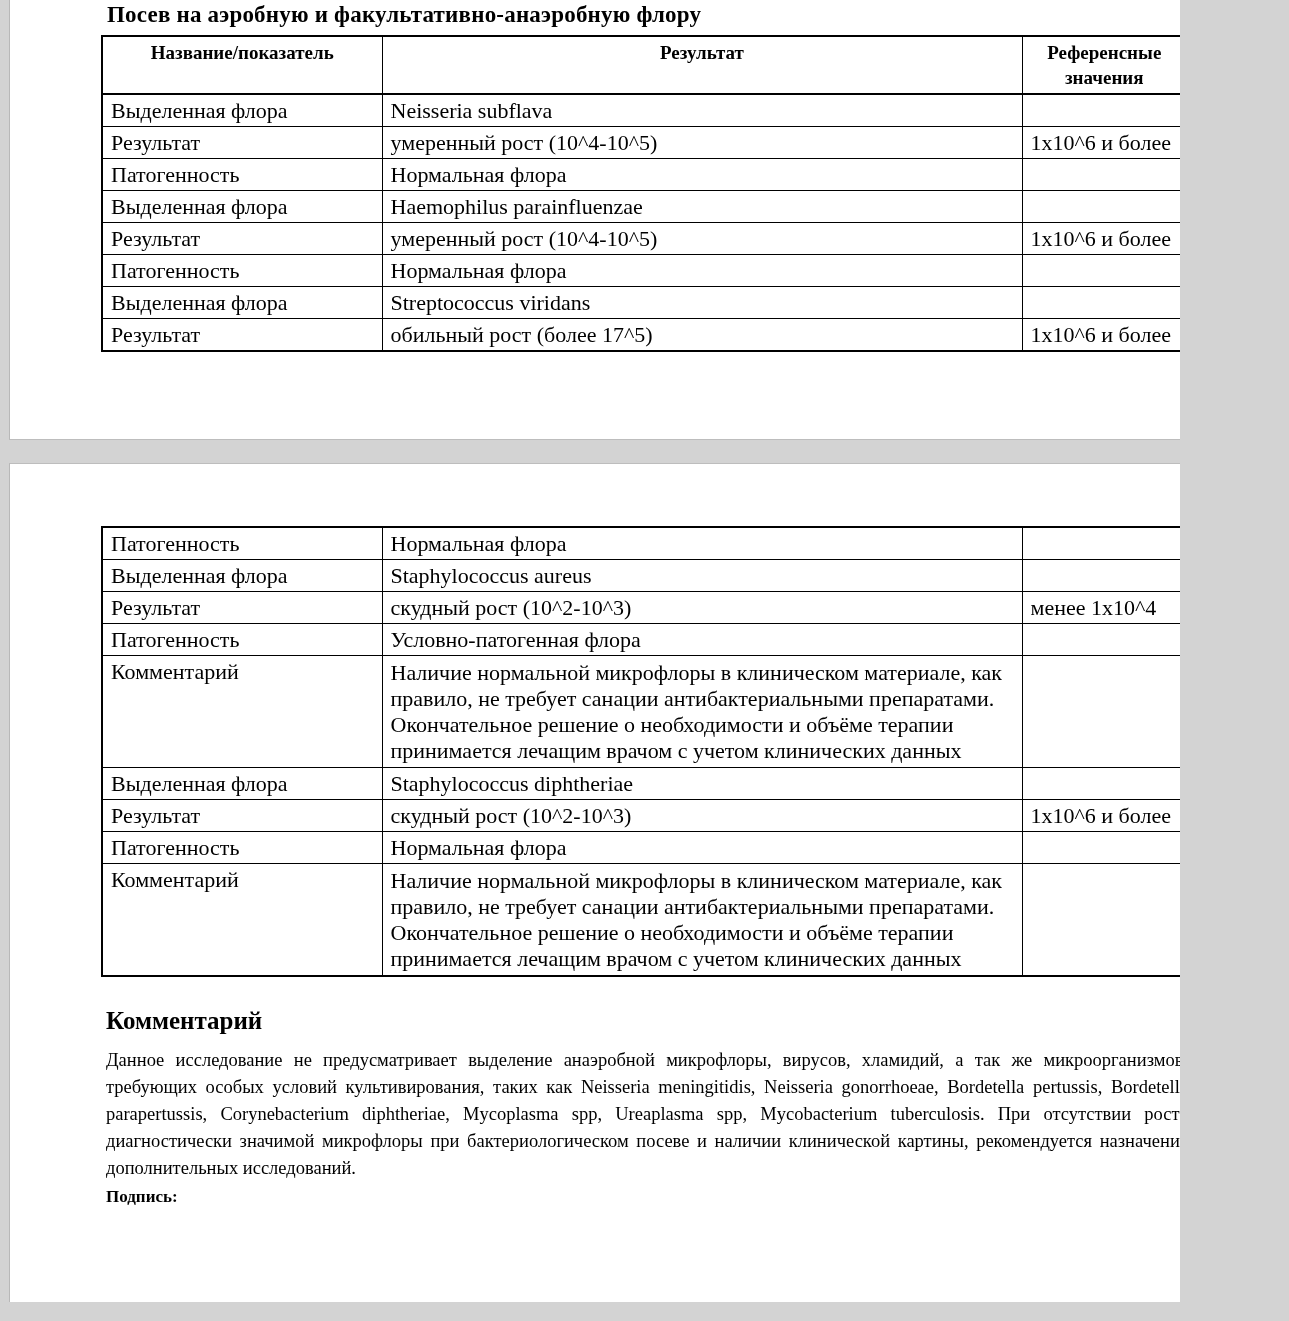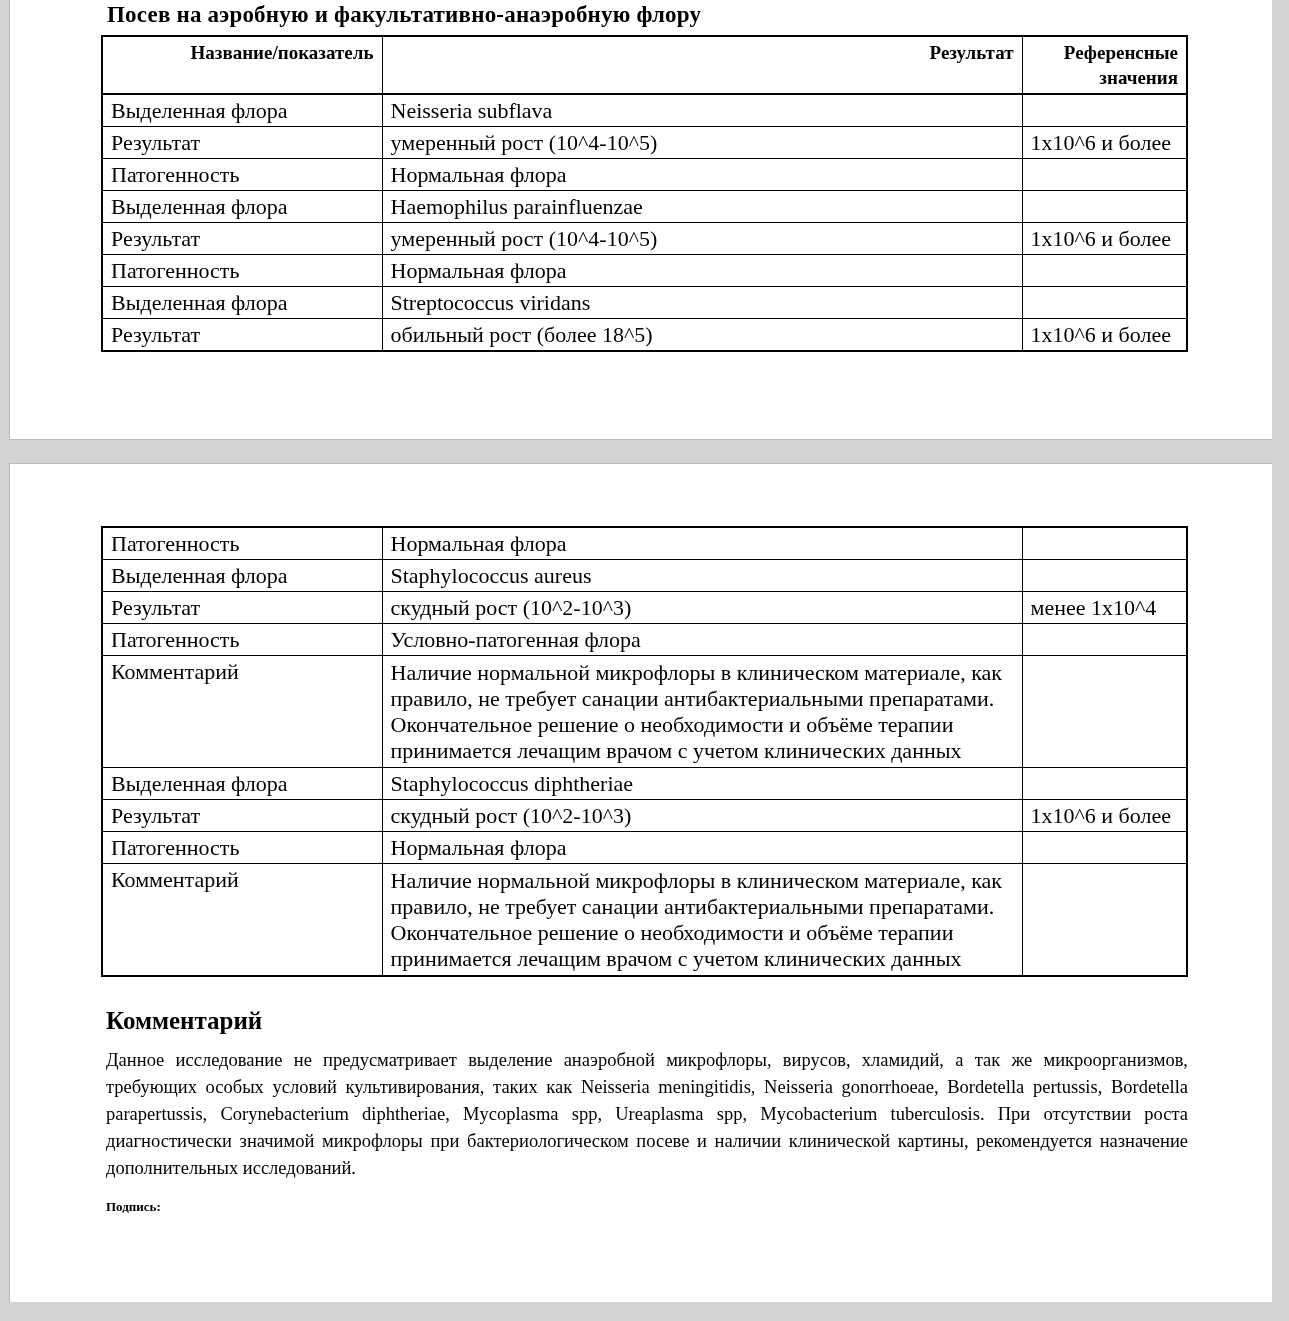--- a/index.html
+++ b/index.html
@@ -3,21 +3,21 @@
 <meta charset="utf-8">
 <style>
   html, body {
     margin: 0;
     padding: 0;
     background: #d3d3d3;
     font-family: "Liberation Serif", serif;
     color: #000;
   }
   .viewport {
-    width: 1272px;
+    width: 1180px;
     height: 1321px;
     background: #d3d3d3;
     overflow: hidden;
     position: relative;
   }
   .page {
     background: #ffffff;
     margin-left: 9px;
     width: 1270px;
     box-sizing: border-box;
@@ -51,21 +51,21 @@
     border: 2px solid #000;
   }
   table.rtable col.c1 { width: 280px; }
   table.rtable col.c2 { width: 640px; }
   table.rtable col.c3 { width: 165px; }
   table.rtable th {
     border: 1px solid #000;
     border-bottom: 2px solid #000;
     font-size: 19px;
     font-weight: bold;
-    text-align: right;
+    text-align: center;
     vertical-align: top;
     padding: 3px 8px;
     line-height: 25px;
   }
   table.rtable td {
     border: 1px solid #000;
     font-size: 22px;
     vertical-align: top;
     padding: 4px 8px 3px 8px;
     line-height: 24px;
@@ -81,22 +81,22 @@
   }
   .comment-body {
     margin: 4px 0 0 96px;
     width: 1082px;
     font-size: 18.5px;
     line-height: 27px;
     text-align: justify;
   }
   .signature-row {
     display: flex;
-    margin: 12px 0 0 96px;
-    font-size: 13px;
+    margin: 2px 0 0 96px;
+    font-size: 17px;
     line-height: 26px;
     align-items: flex-end;
   }
   .signature-label {
     font-weight: bold;
     width: 258px;
     flex-shrink: 0;
   }
 </style>
 </head>
@@ -151,21 +151,21 @@
           <td>Нормальная флора</td>
           <td></td>
         </tr>
         <tr>
           <td>Выделенная флора</td>
           <td>Streptococcus viridans</td>
           <td></td>
         </tr>
         <tr>
           <td>Результат</td>
-          <td>обильный рост (более 18^5)</td>
+          <td>обильный рост (более 17^5)</td>
           <td>1x10^6 и более</td>
         </tr>
       </tbody>
     </table>
   </div>
 
   <div class="page-gap"></div>
 
   <div class="page page-2">
 

